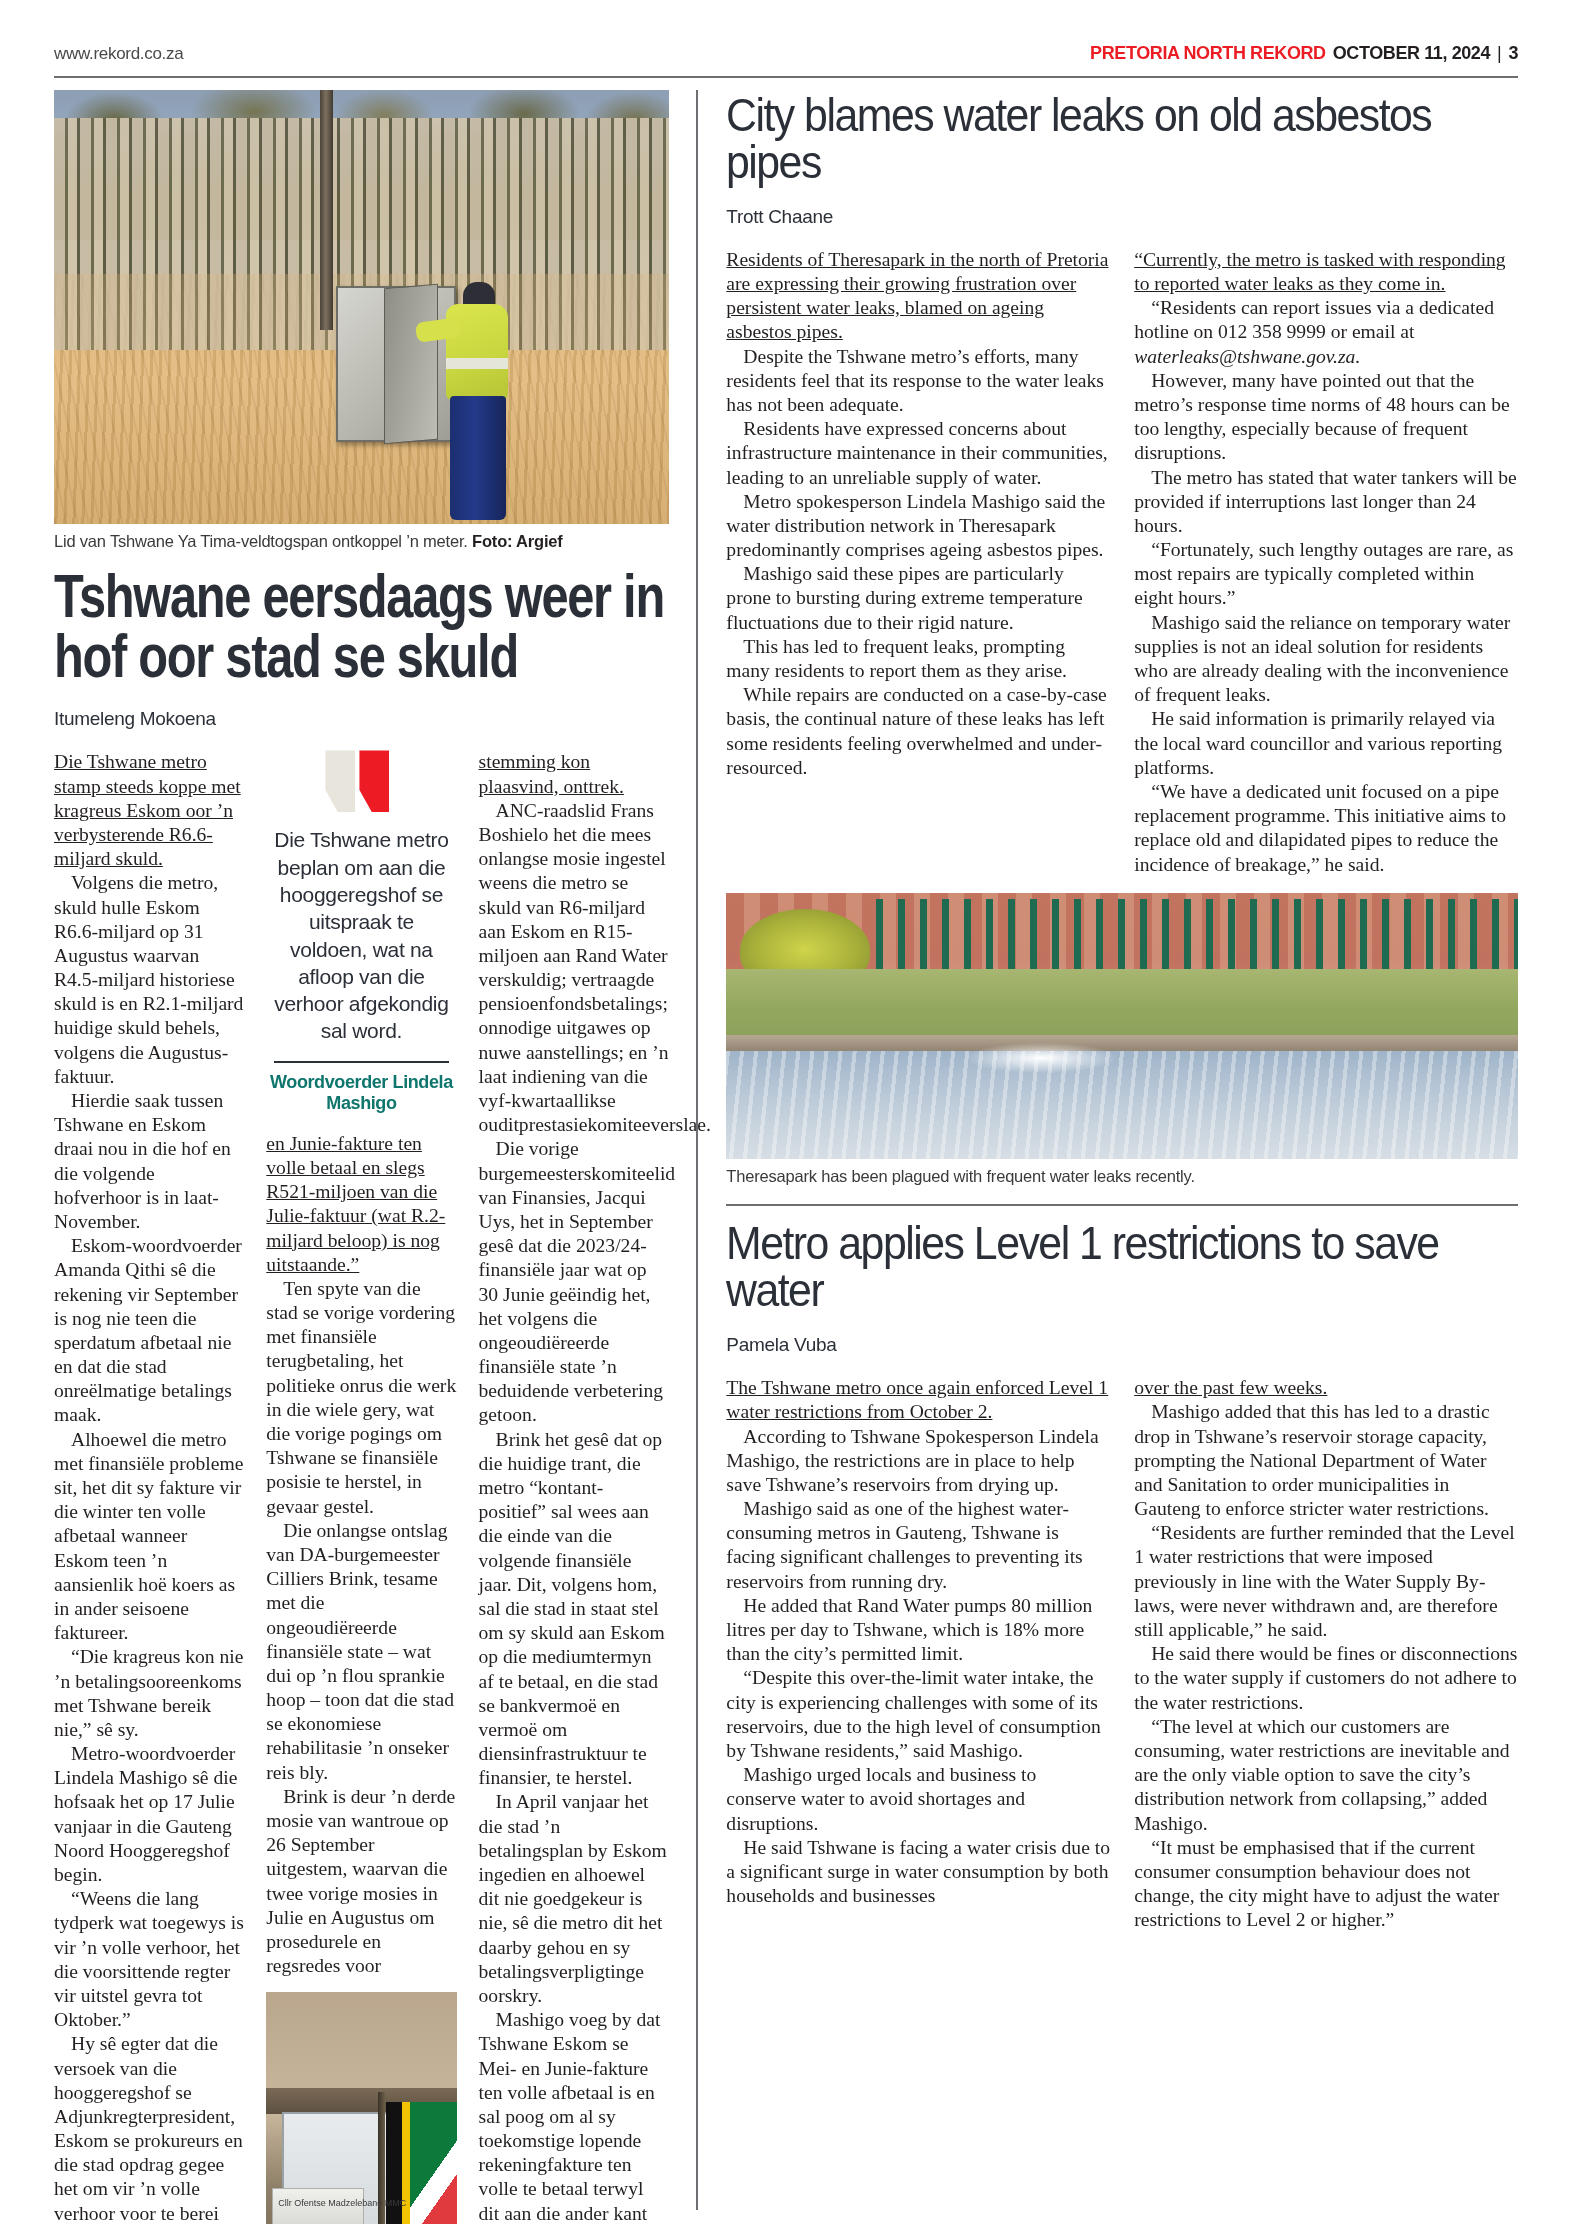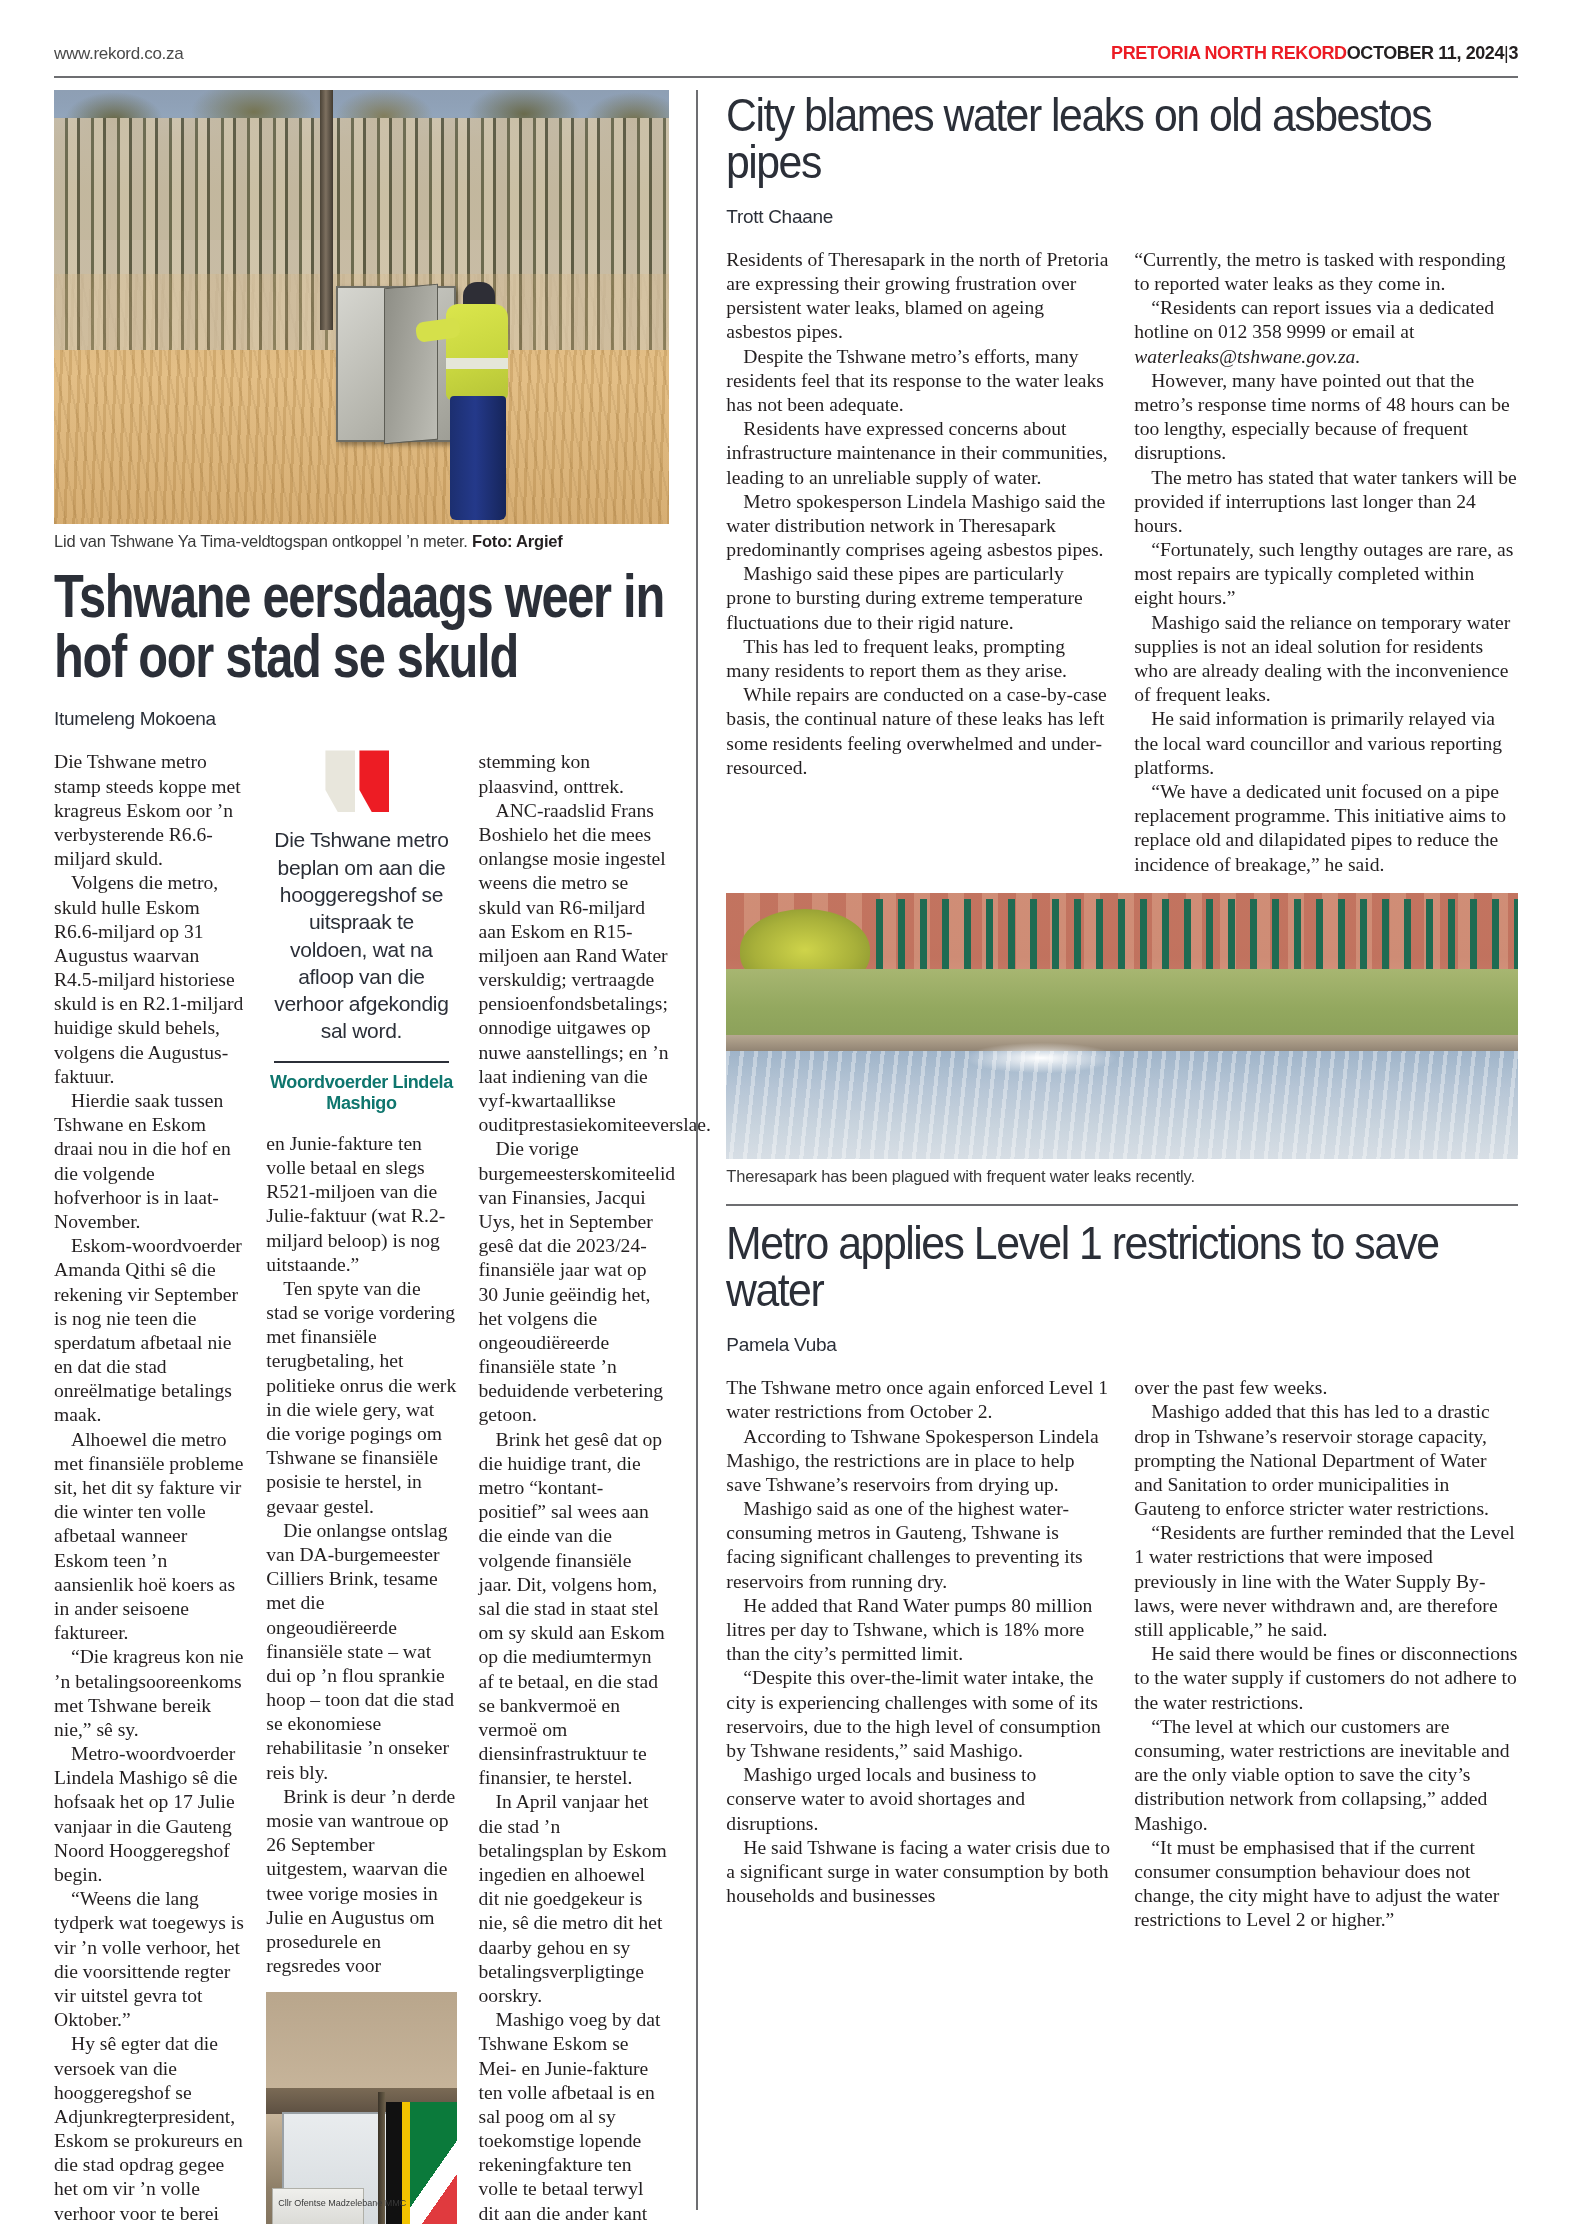--- a/index.html
+++ b/index.html
@@ -20,21 +20,21 @@
     padding-bottom:12px;
     border-bottom:2px solid #6d6e71;
   }
   .masthead-url {
     font-family:"Liberation Sans", sans-serif;
     font-size:17px; color:#4a4a4a; letter-spacing:-0.3px;
   }
   .masthead-right {
     font-family:"Liberation Sans", sans-serif;
     font-size:18px; font-weight:bold; letter-spacing:-0.4px;
-    display:flex; align-items:baseline;
+    display:flex; gap:7px; align-items:baseline;
   }
   .mh-pub { color:#ec1c24; }
   .mh-date { color:#231f20; }
   .mh-sep { color:#231f20; font-weight:normal; }
   .mh-page { color:#231f20; }
 
   
   .body-grid {
     display:flex;
     height:2132px;
@@ -247,21 +247,21 @@
   .col p, .col .para {
     font-family:"Liberation Serif", serif;
     font-size:19.6px;
     line-height:1.235;
     margin:0;
     text-align:left;
     color:#231f20;
     hyphens:auto;
   }
   .col .para + .para { text-indent:17px; }
-  .col .para.nostart { text-indent:0; }
+  .col .para.nostart { text-indent:0;text-decoration:underline; }
   .col .para i { font-style:italic; }
 
   
   .pullquote { text-align:center; padding:0 2px; margin-bottom:18px; }
   .pq-mark { width:72px; height:62px; margin:0 auto 14px auto; position:relative; }
   .pq-mark .b1 { position:absolute; left:0; top:0; width:30px; height:62px;
     background:#e8e6dc; border-radius:0 0 0 0;
     clip-path:polygon(0 0,100% 0,100% 100%,42% 100%,0 64%); }
   .pq-mark .b2 { position:absolute; left:34px; top:0; width:30px; height:62px;
     background:#ed1c24;

